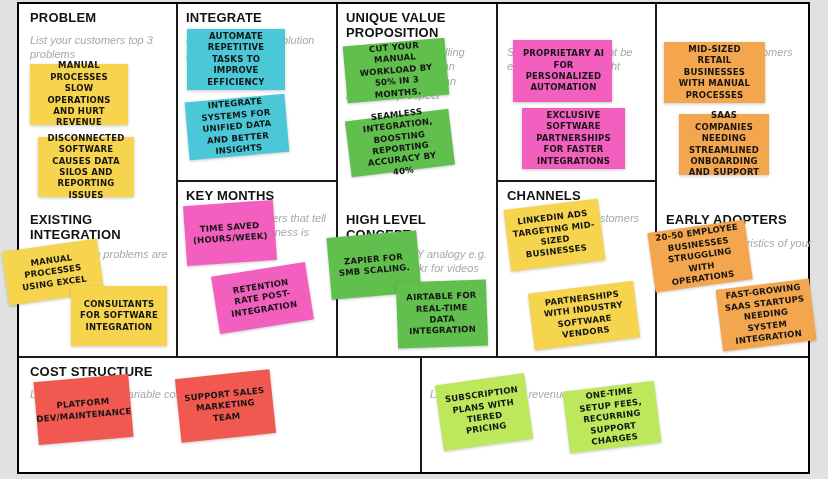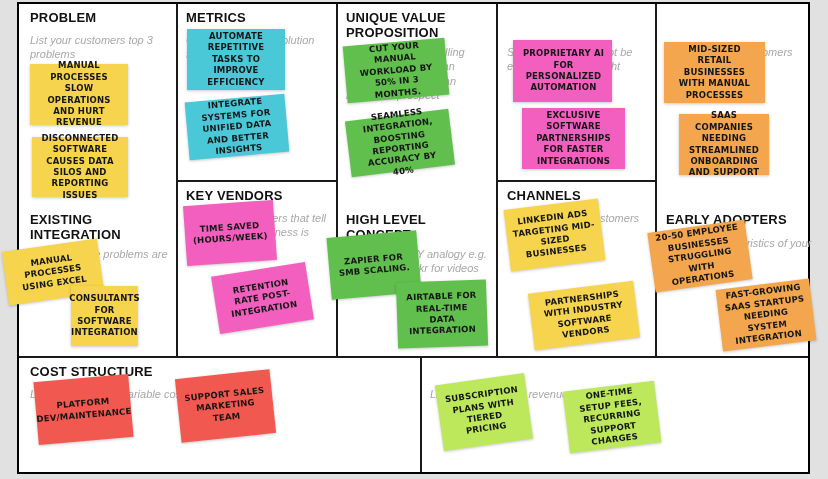--- a/index.html
+++ b/index.html
@@ -23,47 +23,47 @@
     <div class="vline" style="left:157px;top:0;width:2px;height:352px;"></div>
     <div class="vline" style="left:317px;top:0;width:2px;height:352px;"></div>
     <div class="vline" style="left:477px;top:0;width:2px;height:352px;"></div>
     <div class="vline" style="left:636px;top:0;width:2px;height:352px;"></div>
     <div class="hline" style="left:157px;top:176px;width:162px;height:2px;"></div>
     <div class="hline" style="left:477px;top:176px;width:161px;height:2px;"></div>
     <div class="hline" style="left:0;top:352px;width:789px;height:2px;"></div>
     <div class="vline" style="left:401px;top:352px;width:2px;height:116px;"></div>
 
     <div class="section-title" style="left:11px;top:7px;width:130px;">PROBLEM</div>
-    <div class="section-title" style="left:167px;top:7px;width:140px;">METRICS</div>
+    <div class="section-title" style="left:167px;top:7px;width:140px;">INTEGRATE</div>
     <div class="section-title" style="left:327px;top:7px;width:135px;">UNIQUE VALUE PROPOSITION</div>
     <div class="section-title" style="left:647px;top:19px;width:125px;margin-top:40px;">CUSTOMER SEGMENTS</div>
     <div class="section-title" style="left:11px;top:209px;width:135px;">EXISTING INTEGRATION</div>
-    <div class="section-title" style="left:167px;top:185px;width:140px;">KEY VENDORS</div>
+    <div class="section-title" style="left:167px;top:185px;width:140px;">KEY MONTHS</div>
     <div class="section-title" style="left:327px;top:209px;width:115px;">HIGH LEVEL CONCEPT</div>
     <div class="section-title" style="left:488px;top:185px;width:140px;">CHANNELS</div>
     <div class="section-title" style="left:647px;top:209px;width:160px;">EARLY ADOPTERS</div>
     <div class="section-title" style="left:11px;top:361px;width:300px;">COST STRUCTURE</div>
 
     <div class="hint" style="left:11px;top:29px;width:130px;">List your customers top 3 problems</div>
     <div class="hint" style="left:167px;top:29px;width:140px;">Outline a possible solution for each problem</div>
     <div class="hint" style="left:327px;top:41px;width:152px;">Single, clear, compelling message that turns an unaware visitor into an interested prospect</div>
     <div class="hint" style="left:488px;top:41px;width:140px;">Something that cannot be easily copied or bought</div>
     <div class="hint" style="left:647px;top:41px;width:145px;">List your target customers and users</div>
     <div class="hint" style="left:11px;top:243px;width:142px;">List how these problems are solved today</div>
     <div class="hint" style="left:167px;top:207px;width:140px;">List the key numbers that tell you how your business is doing</div>
     <div class="hint" style="left:327px;top:243px;width:152px;">List your X for Y analogy e.g. YouTube = Flickr for videos</div>
     <div class="hint" style="left:488px;top:207px;width:140px;">List your path to customers</div>
     <div class="hint" style="left:647px;top:232px;width:150px;">List the characteristics of your ideal customers</div>
     <div class="hint" style="left:11px;top:383px;width:370px;">List your fixed and variable costs</div>
     <div class="hint" style="left:411px;top:383px;width:330px;">List your sources of revenue</div>
 
     <div class="note" style="left: 11px; top: 60px; width: 98px; height: 61px; background: rgb(246, 212, 78);">MANUAL PROCESSES SLOW OPERATIONS AND HURT REVENUE</div>
-    <div class="note" style="left: 13px; top: 133px; width: 96px; height: 60px; background: rgb(246, 212, 78);">DISCONNECTED SOFTWARE CAUSES DATA SILOS AND REPORTING ISSUES</div>
+    <div class="note" style="left: 19px; top: 133px; width: 96px; height: 60px; background: rgb(246, 212, 78);">DISCONNECTED SOFTWARE CAUSES DATA SILOS AND REPORTING ISSUES</div>
     <div class="note" style="left: -14px; top: 241px; width: 96px; height: 54px; transform: rotate(-8deg); background: rgb(246, 212, 78);">MANUAL PROCESSES USING EXCEL</div>
-    <div class="note" style="left: 52px; top: 282px; width: 67px; height: 60px; background: rgb(246, 212, 78);">CONSULTANTS FOR SOFTWARE INTEGRATION</div>
+    <div class="note" style="left: 52px; top: 282px; width: 96px; height: 60px; background: rgb(246, 212, 78);">CONSULTANTS FOR SOFTWARE INTEGRATION</div>
     <div class="note" style="left: 168px; top: 25px; width: 98px; height: 61px; background: rgb(75, 200, 216);">AUTOMATE REPETITIVE TASKS TO IMPROVE EFFICIENCY</div>
     <div class="note" style="left: 168px; top: 94px; width: 100px; height: 58px; transform: rotate(-5deg); background: rgb(75, 200, 216);">INTEGRATE SYSTEMS FOR UNIFIED DATA AND BETTER INSIGHTS</div>
     <div class="note" style="left: 166px; top: 199px; width: 90px; height: 60px; transform: rotate(-4deg); background: rgb(242, 95, 190);">TIME SAVED (HOURS/WEEK)</div>
     <div class="note" style="left: 196px; top: 265px; width: 95px; height: 58px; transform: rotate(-9deg); background: rgb(242, 95, 190);">RETENTION RATE POST-INTEGRATION</div>
     <div class="note" style="left: 326px; top: 38px; width: 102px; height: 57px; transform: rotate(-5deg); background: rgb(96, 191, 77);">CUT YOUR MANUAL WORKLOAD BY 50% IN 3 MONTHS.</div>
     <div class="note" style="left: 329px; top: 111px; width: 104px; height: 56px; transform: rotate(-7deg); background: rgb(96, 191, 77);">SEAMLESS INTEGRATION, BOOSTING REPORTING ACCURACY BY 40%</div>
     <div class="note" style="left: 310px; top: 230px; width: 90px; height: 62px; transform: rotate(-5deg); background: rgb(96, 191, 77);">ZAPIER FOR SMB SCALING.</div>
     <div class="note" style="left: 378px; top: 277px; width: 90px; height: 66px; transform: rotate(-2deg); background: rgb(96, 191, 77);">AIRTABLE FOR REAL-TIME DATA INTEGRATION</div>
     <div class="note" style="left: 494px; top: 36px; width: 99px; height: 62px; background: rgb(242, 95, 190); padding-left: 8px;">PROPRIETARY AI FOR PERSONALIZED AUTOMATION</div>
     <div class="note" style="left: 503px; top: 104px; width: 103px; height: 61px; background: rgb(242, 95, 190);">EXCLUSIVE SOFTWARE PARTNERSHIPS FOR FASTER INTEGRATIONS</div>

